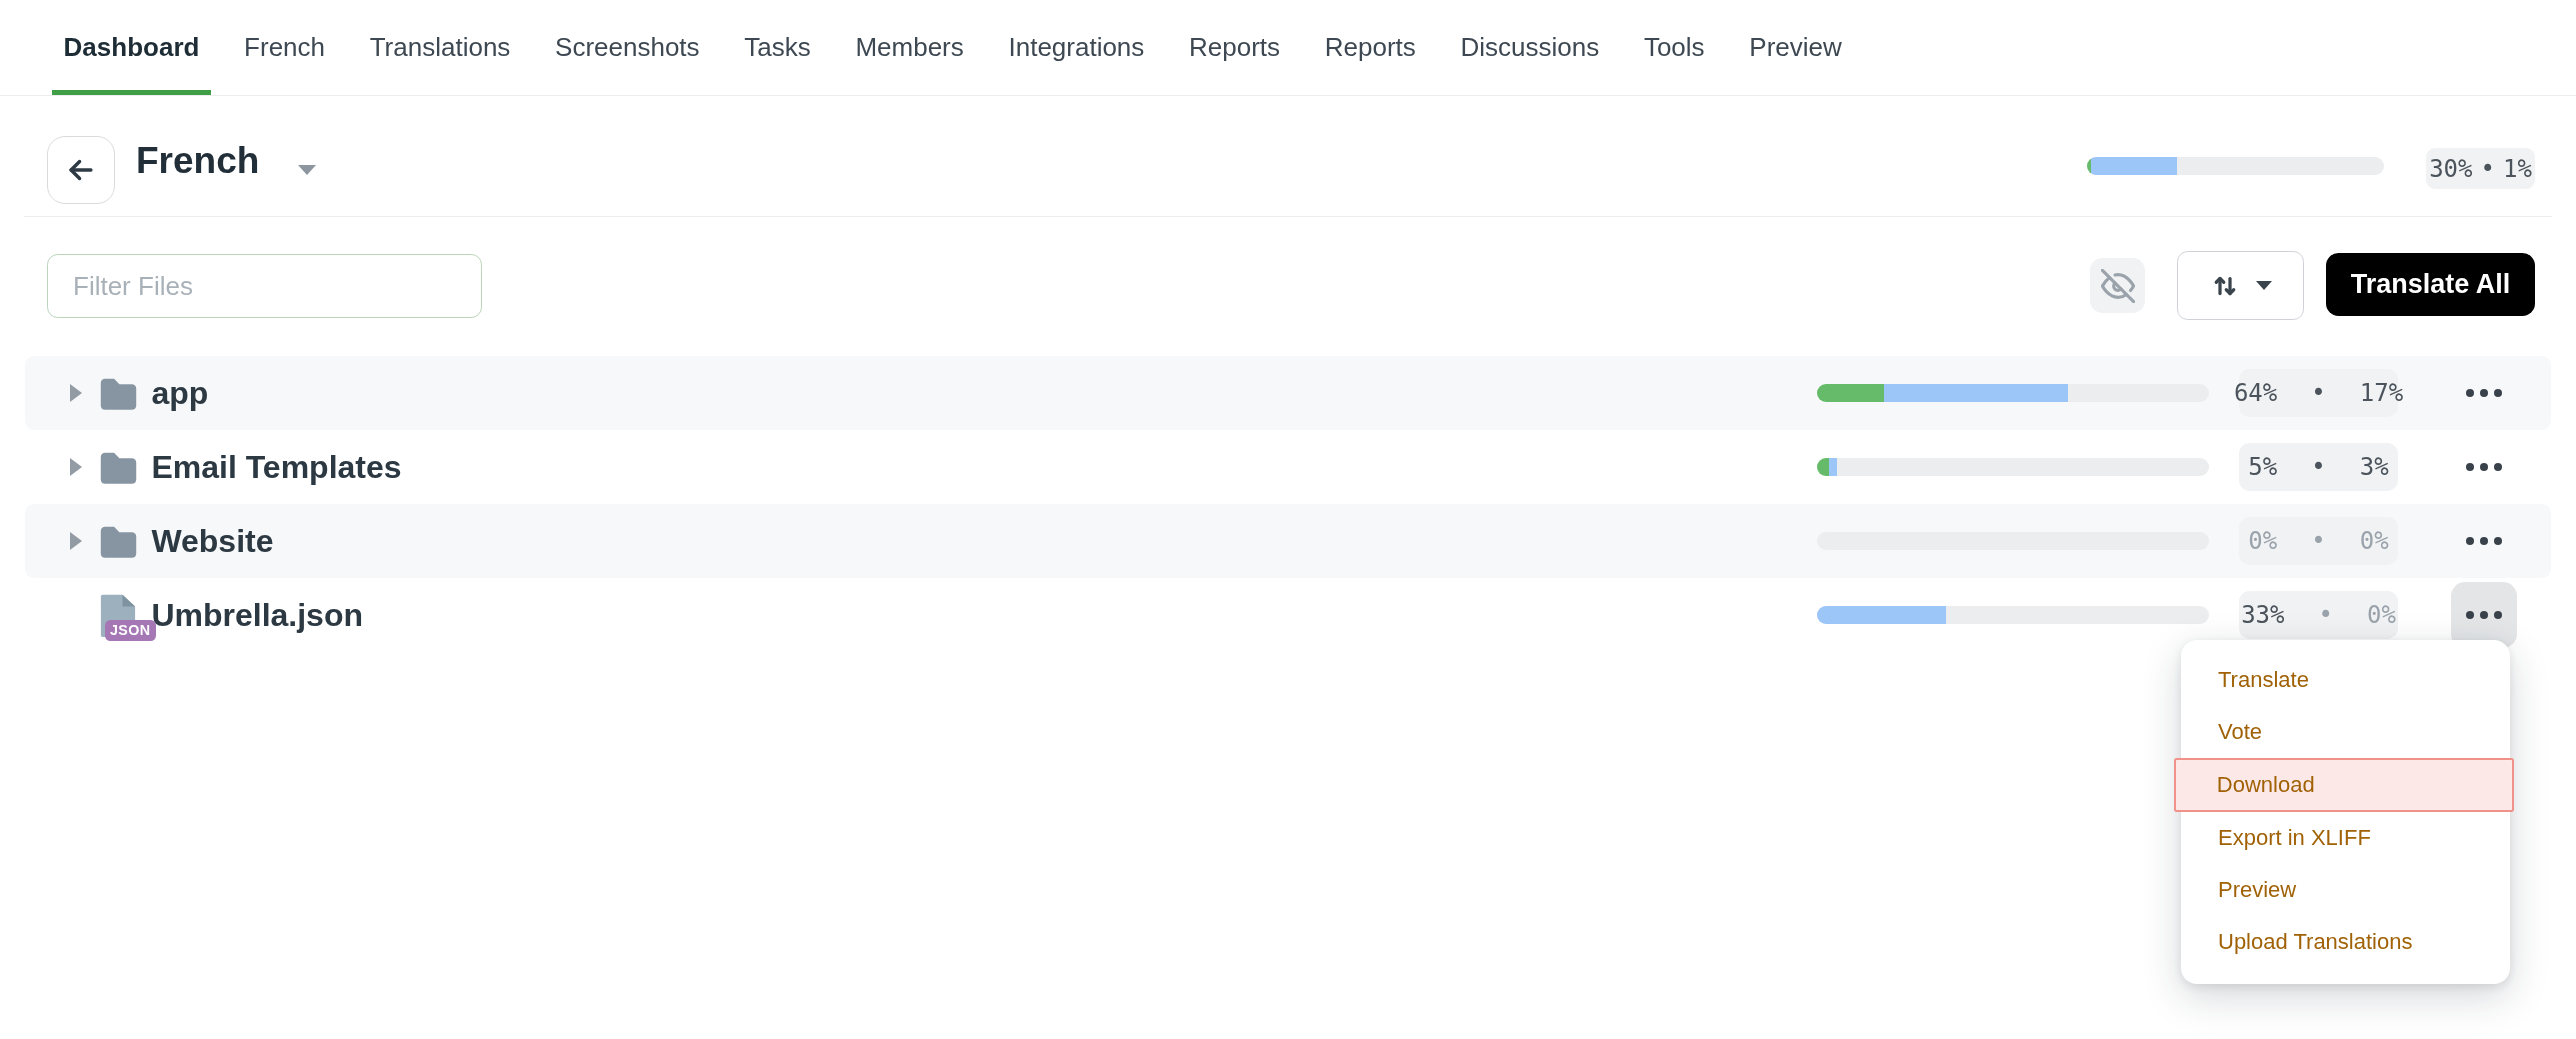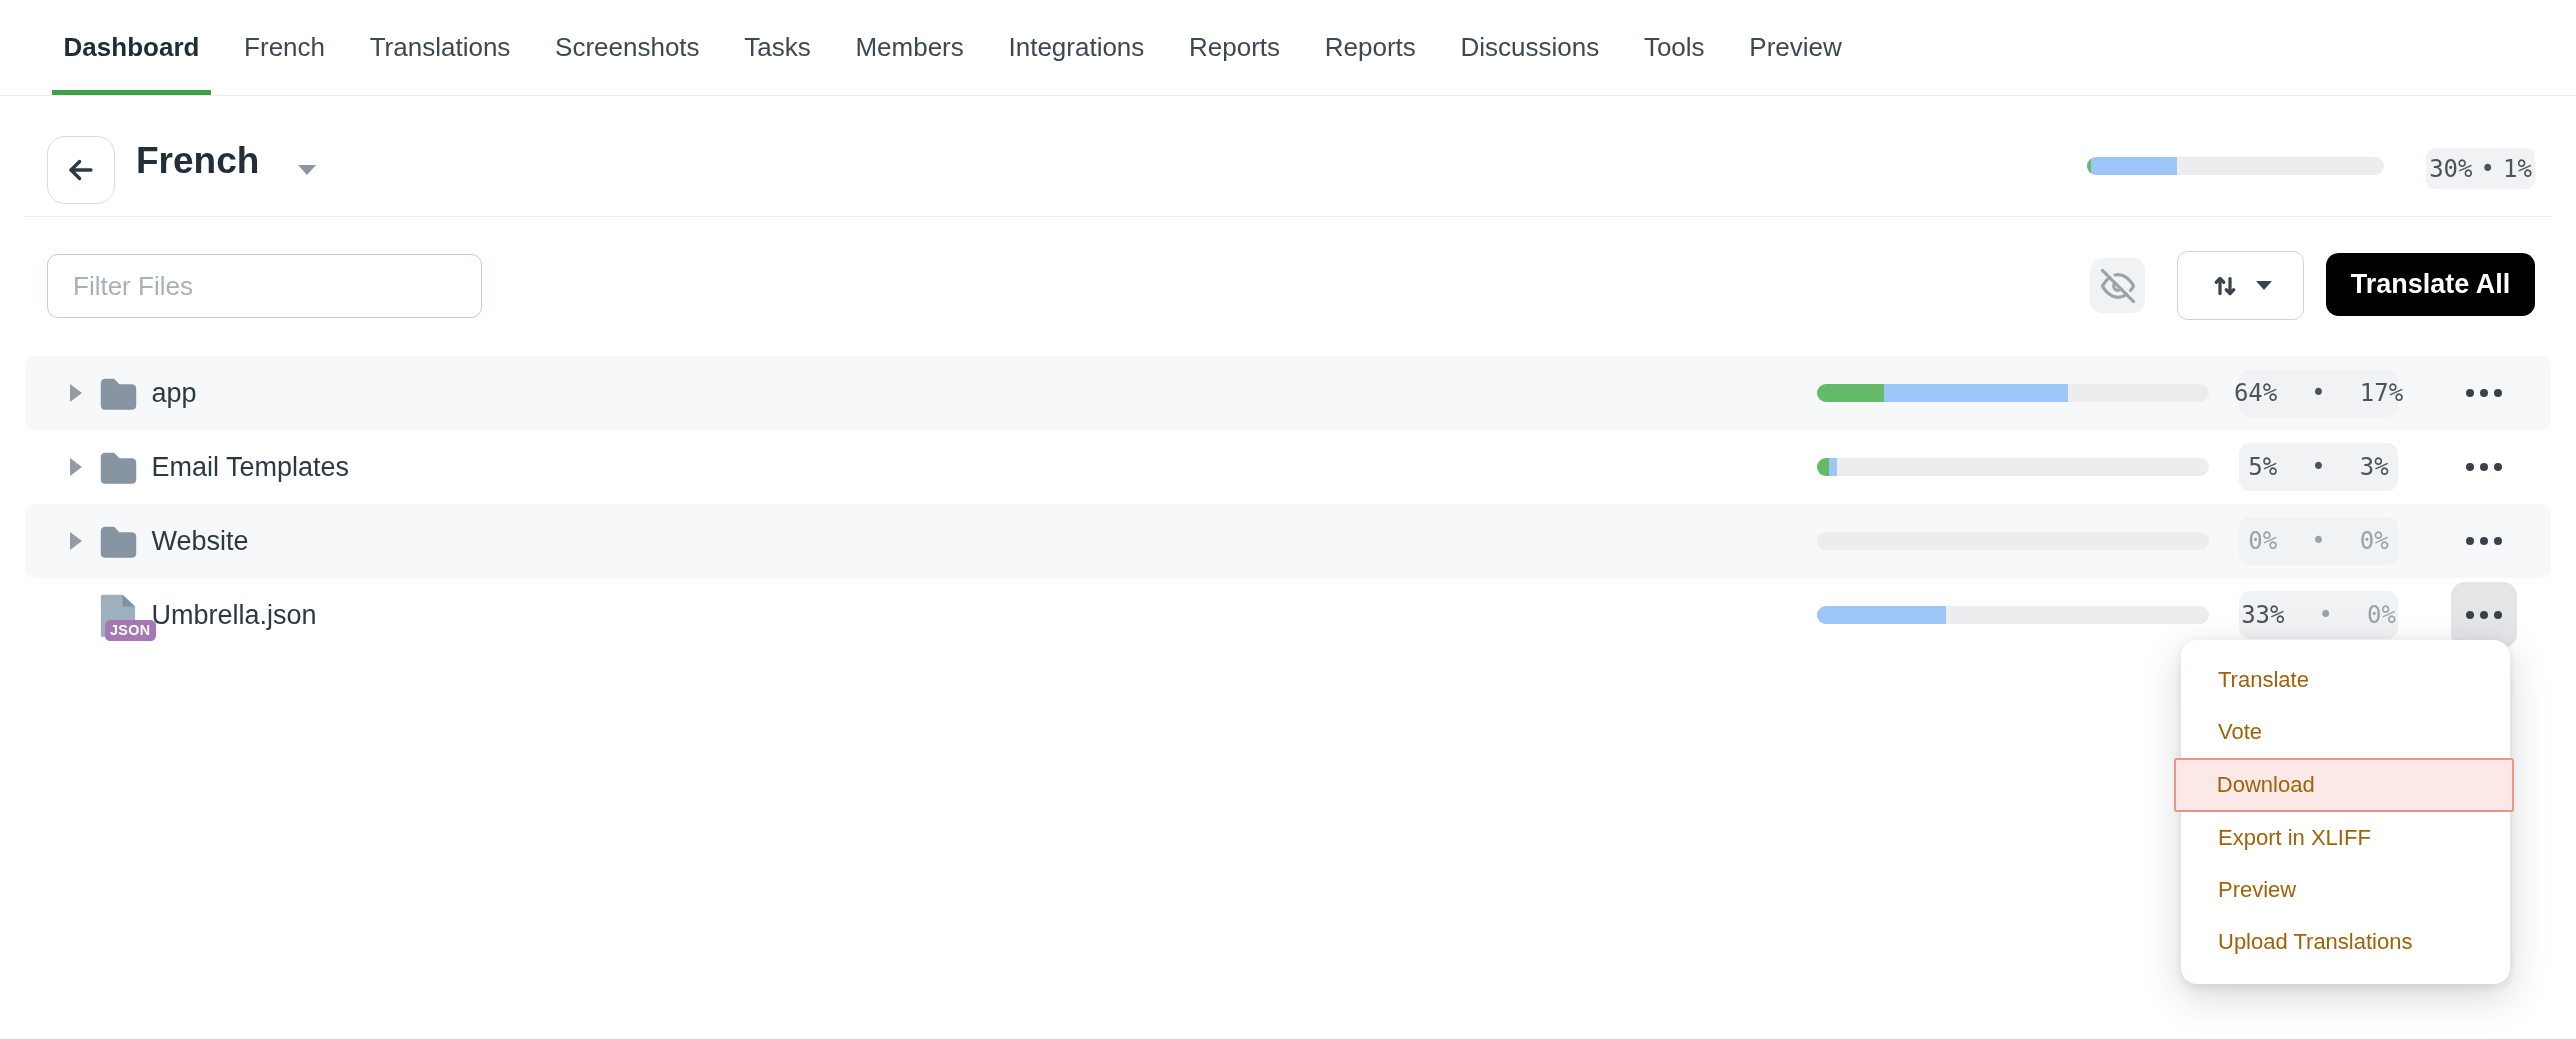--- a/index.html
+++ b/index.html
@@ -63,21 +63,21 @@
   
   .rows { position:absolute; left:25px; right:25px; top:356px; }
   .file-row { position:relative; height:74px; border-radius:9px; display:flex; align-items:center;
               padding-left:45px; }
   .file-row.striped { background:#f7f8f9; }
   .expand-caret { width:0; height:0; border-top:9.8px solid transparent; border-bottom:9.8px solid transparent;
                   border-left:12.5px solid #939ca4; margin-right:17px; cursor:pointer; }
   .file-row.is-file .expand-caret { visibility:hidden; }
   .row-icon { width:39px; height:43px; margin-right:13.4px; position:relative; flex:none;
               display:flex; align-items:center; }
-  .row-name { font-size:27px; font-weight:400; color:#2c3943; cursor:pointer; }
+  .row-name { font-size:32px; font-weight:700; color:#2c3943; cursor:pointer; }
   .row-bar { position:absolute; left:1792px; top:28px; width:392px; height:18px; }
   .row-badge { position:absolute; left:2214px; top:12.5px; width:159px; height:48px; border-radius:10.7px;gap:34px; }
   .dots-btn { position:absolute; left:2426px; top:3.6px; width:66px; height:66px; border:none;
               background:transparent; border-radius:14.3px; cursor:pointer;
               display:flex; align-items:center; justify-content:center; gap:6.3px; }
   .dots-btn.open { background:#e3e5e7; }
   .dots-btn i { width:8px; height:8px; border-radius:50%; background:#39424b; display:block; }
 
   .json-badge { position:absolute; left:-4.5px; bottom:-3.6px; background:#a577b4; color:#fff;
                 font-size:14.3px; font-weight:700; border-radius:5.4px; padding:2.7px 5.4px; letter-spacing:0.4px;margin-left:10px; }

